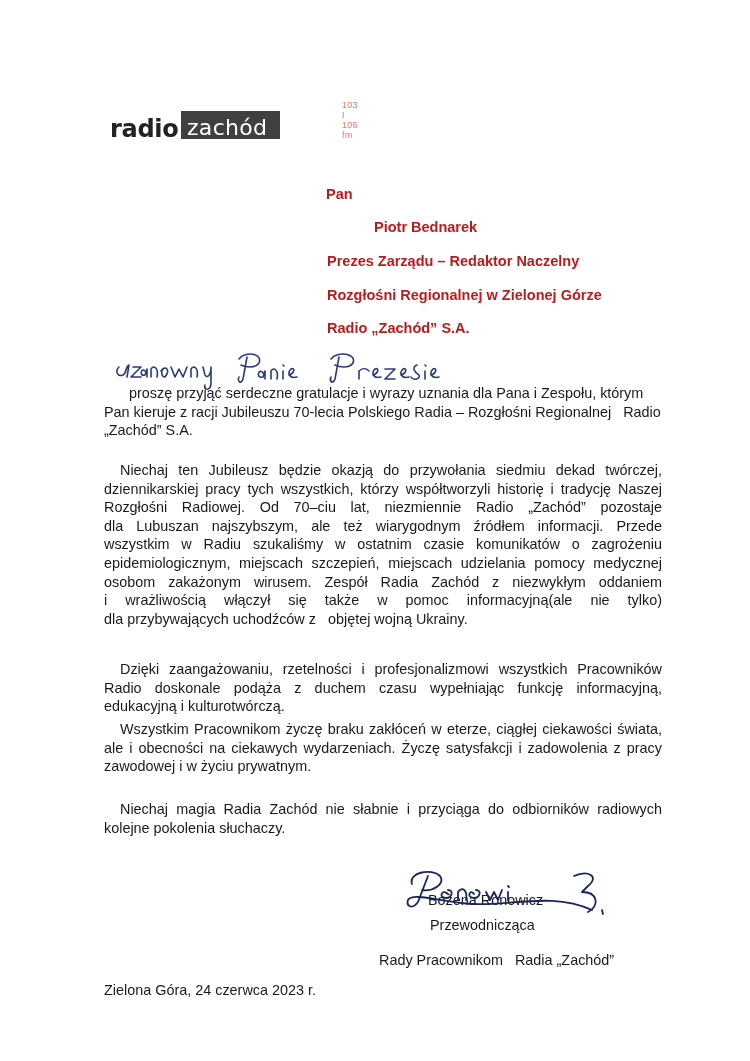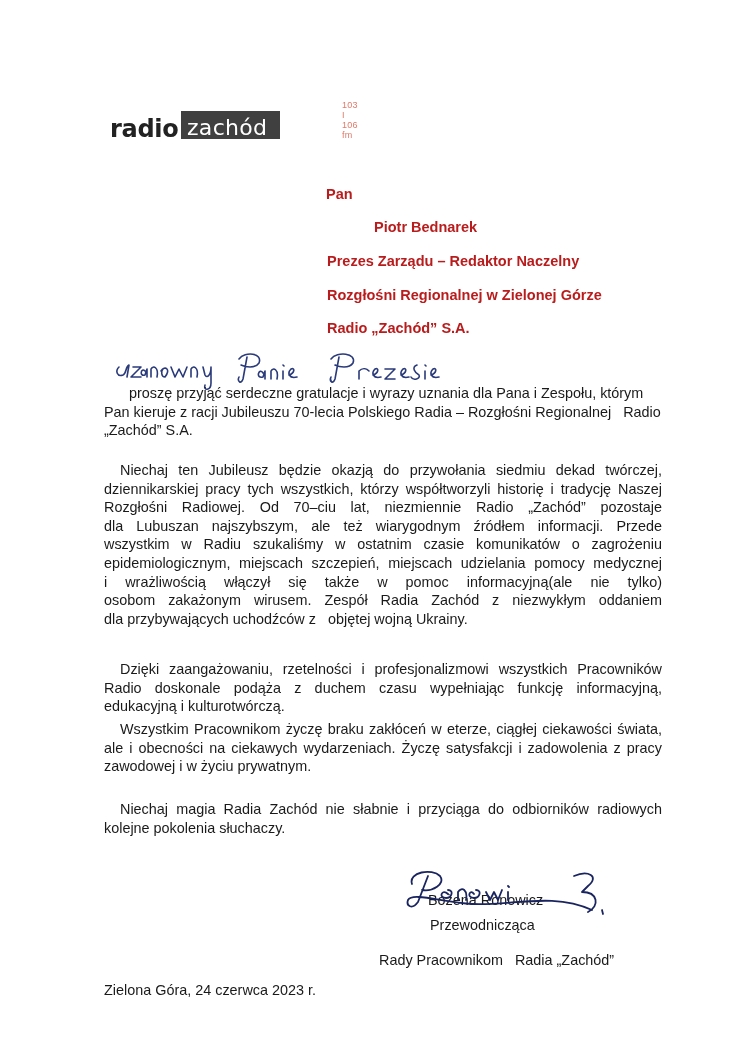--- a/index.html
+++ b/index.html
@@ -62,22 +62,22 @@
   <span class="line">„Zachód” S.A.</span>
 </div>
 
 <div class="para" style="top:461px;">
   <span class="line just" style="padding-left:16px;">Niechaj ten Jubileusz będzie okazją do przywołania siedmiu dekad twórczej,</span>
   <span class="line just">dziennikarskiej pracy tych wszystkich, którzy współtworzyli historię i tradycję Naszej</span>
   <span class="line just">Rozgłośni Radiowej. Od 70–ciu lat, niezmiennie  Radio „Zachód”  pozostaje</span>
   <span class="line just">dla Lubuszan najszybszym, ale też wiarygodnym źródłem informacji.  Przede</span>
   <span class="line just">wszystkim w Radiu szukaliśmy w ostatnim czasie komunikatów  o zagrożeniu</span>
   <span class="line just">epidemiologicznym, miejscach szczepień, miejscach udzielania pomocy medycznej</span>
+  <span class="line just">osobom zakażonym wirusem.  Zespół Radia Zachód z niezwykłym oddaniem</span>
   <span class="line just">i wrażliwością włączył  się  także w pomoc informacyjną(ale nie tylko)</span>
-  <span class="line just">osobom zakażonym wirusem.  Zespół Radia Zachód z niezwykłym oddaniem</span>
   <span class="line" style="white-space:pre;">dla przybywających uchodźców z   objętej wojną Ukrainy.</span>
 </div>
 
 <div class="para" style="top:660px;">
   <span class="line just" style="padding-left:16px;">Dzięki zaangażowaniu, rzetelności i profesjonalizmowi wszystkich Pracowników</span>
   <span class="line just">Radio doskonale podąża z duchem czasu wypełniając funkcję informacyjną,</span>
   <span class="line">edukacyjną i kulturotwórczą.</span>
 </div>
 
 <div class="para" style="top:720px;">

